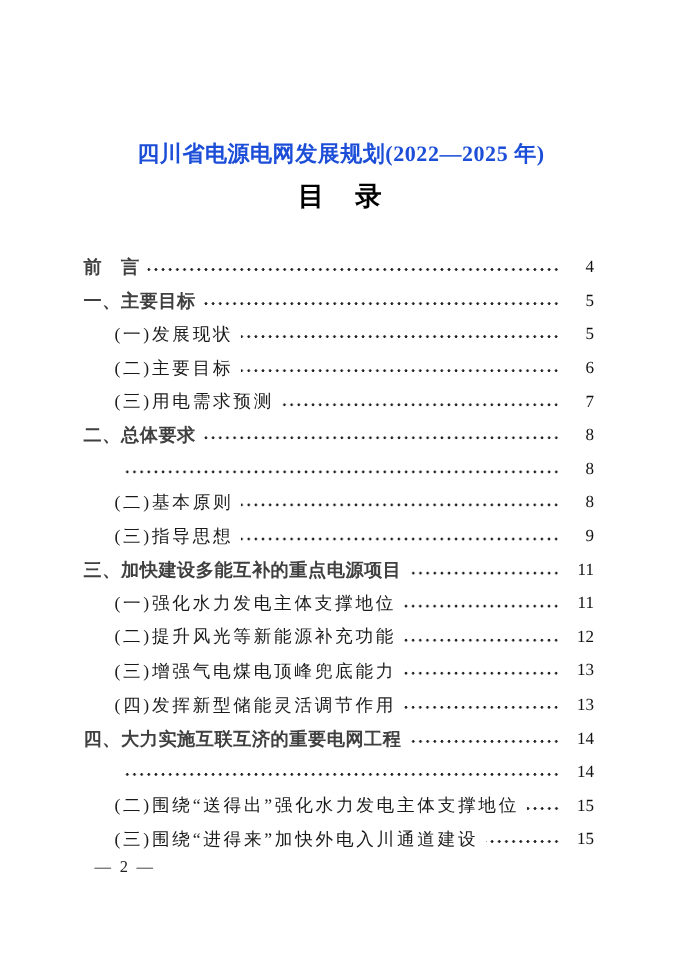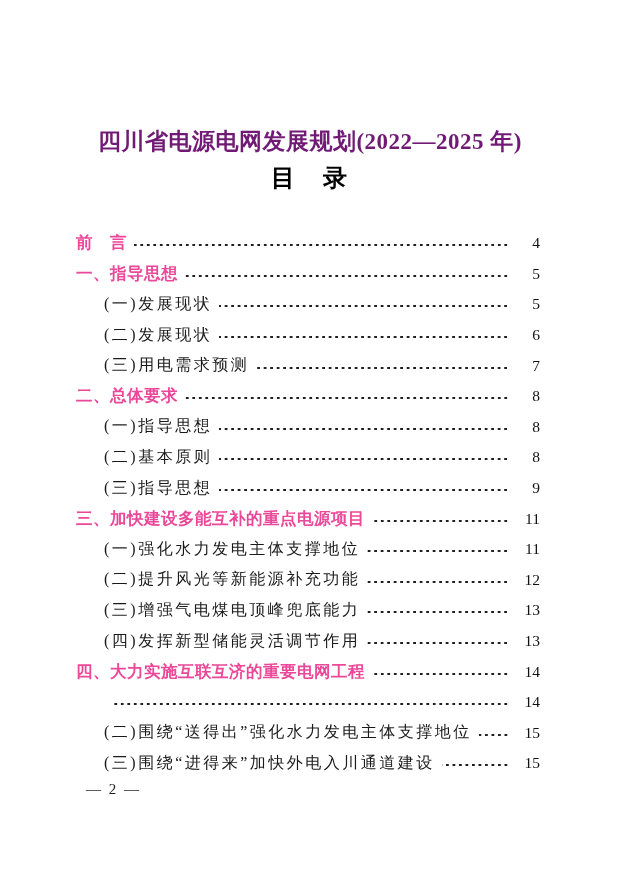--- a/index.html
+++ b/index.html
@@ -12,24 +12,24 @@
     color: #111111;
     font-family: "Liberation Serif", "DejaVu Serif", serif;
     overflow: hidden;
   }
   .doc-title {
     position: absolute;
     top: 126px;
     left: 0;
     width: 100%;
     text-align: center;
-    font-size: 23px;
+    font-size: 20px;
     font-weight: 700;
     letter-spacing: 0.5px;
-    color: #701a75;
+    color: #1d4ed8;
     font-family: "Liberation Serif", "DejaVu Serif", serif;
     white-space: nowrap;
   }
   .doc-subtitle {
     position: absolute;
     top: 162px;
     left: 0;
     width: 100%;
     text-align: center;
     font-size: 24px;
@@ -53,21 +53,21 @@
   .toc-row.section { padding-left: 28px; }
   .toc-label {
     white-space: nowrap;
     flex: 0 0 auto;
   }
   .toc-row.chapter .toc-label {
     font-family: "Liberation Sans", "DejaVu Sans", sans-serif;
     font-weight: 700;
     font-size: 16.5px;
     letter-spacing: 0.5px;
-    color: #ec4899;
+    color: #404040;
   }
   .toc-row.section .toc-label {
     font-family: Liberation Serif, serif;
     font-weight: 400;
     font-size: 16px;
     letter-spacing: 2.5px;
     color: #1a1a1a;
   }
   .leader {
     flex: 1 1 auto;
@@ -108,51 +108,50 @@
 
   <div class="toc">
 
     <div class="toc-row chapter">
       <span class="toc-label">前　言</span>
       <span class="leader"></span>
       <span class="toc-page">4</span>
     </div>
 
     <div class="toc-row chapter">
-      <span class="toc-label">一、指导思想</span>
+      <span class="toc-label">一、主要目标</span>
       <span class="leader"></span>
       <span class="toc-page">5</span>
     </div>
 
     <div class="toc-row section">
       <span class="toc-label">(一)发展现状</span>
       <span class="leader"></span>
       <span class="toc-page">5</span>
     </div>
 
     <div class="toc-row section">
-      <span class="toc-label">(二)发展现状</span>
+      <span class="toc-label">(二)主要目标</span>
       <span class="leader"></span>
       <span class="toc-page">6</span>
     </div>
 
     <div class="toc-row section">
       <span class="toc-label">(三)用电需求预测</span>
       <span class="leader"></span>
       <span class="toc-page">7</span>
     </div>
 
     <div class="toc-row chapter">
       <span class="toc-label">二、总体要求</span>
       <span class="leader"></span>
       <span class="toc-page">8</span>
     </div>
 
     <div class="toc-row section">
-      <span class="toc-label">(一)指导思想</span>
       <span class="leader"></span>
       <span class="toc-page">8</span>
     </div>
 
     <div class="toc-row section">
       <span class="toc-label">(二)基本原则</span>
       <span class="leader"></span>
       <span class="toc-page">8</span>
     </div>
 

